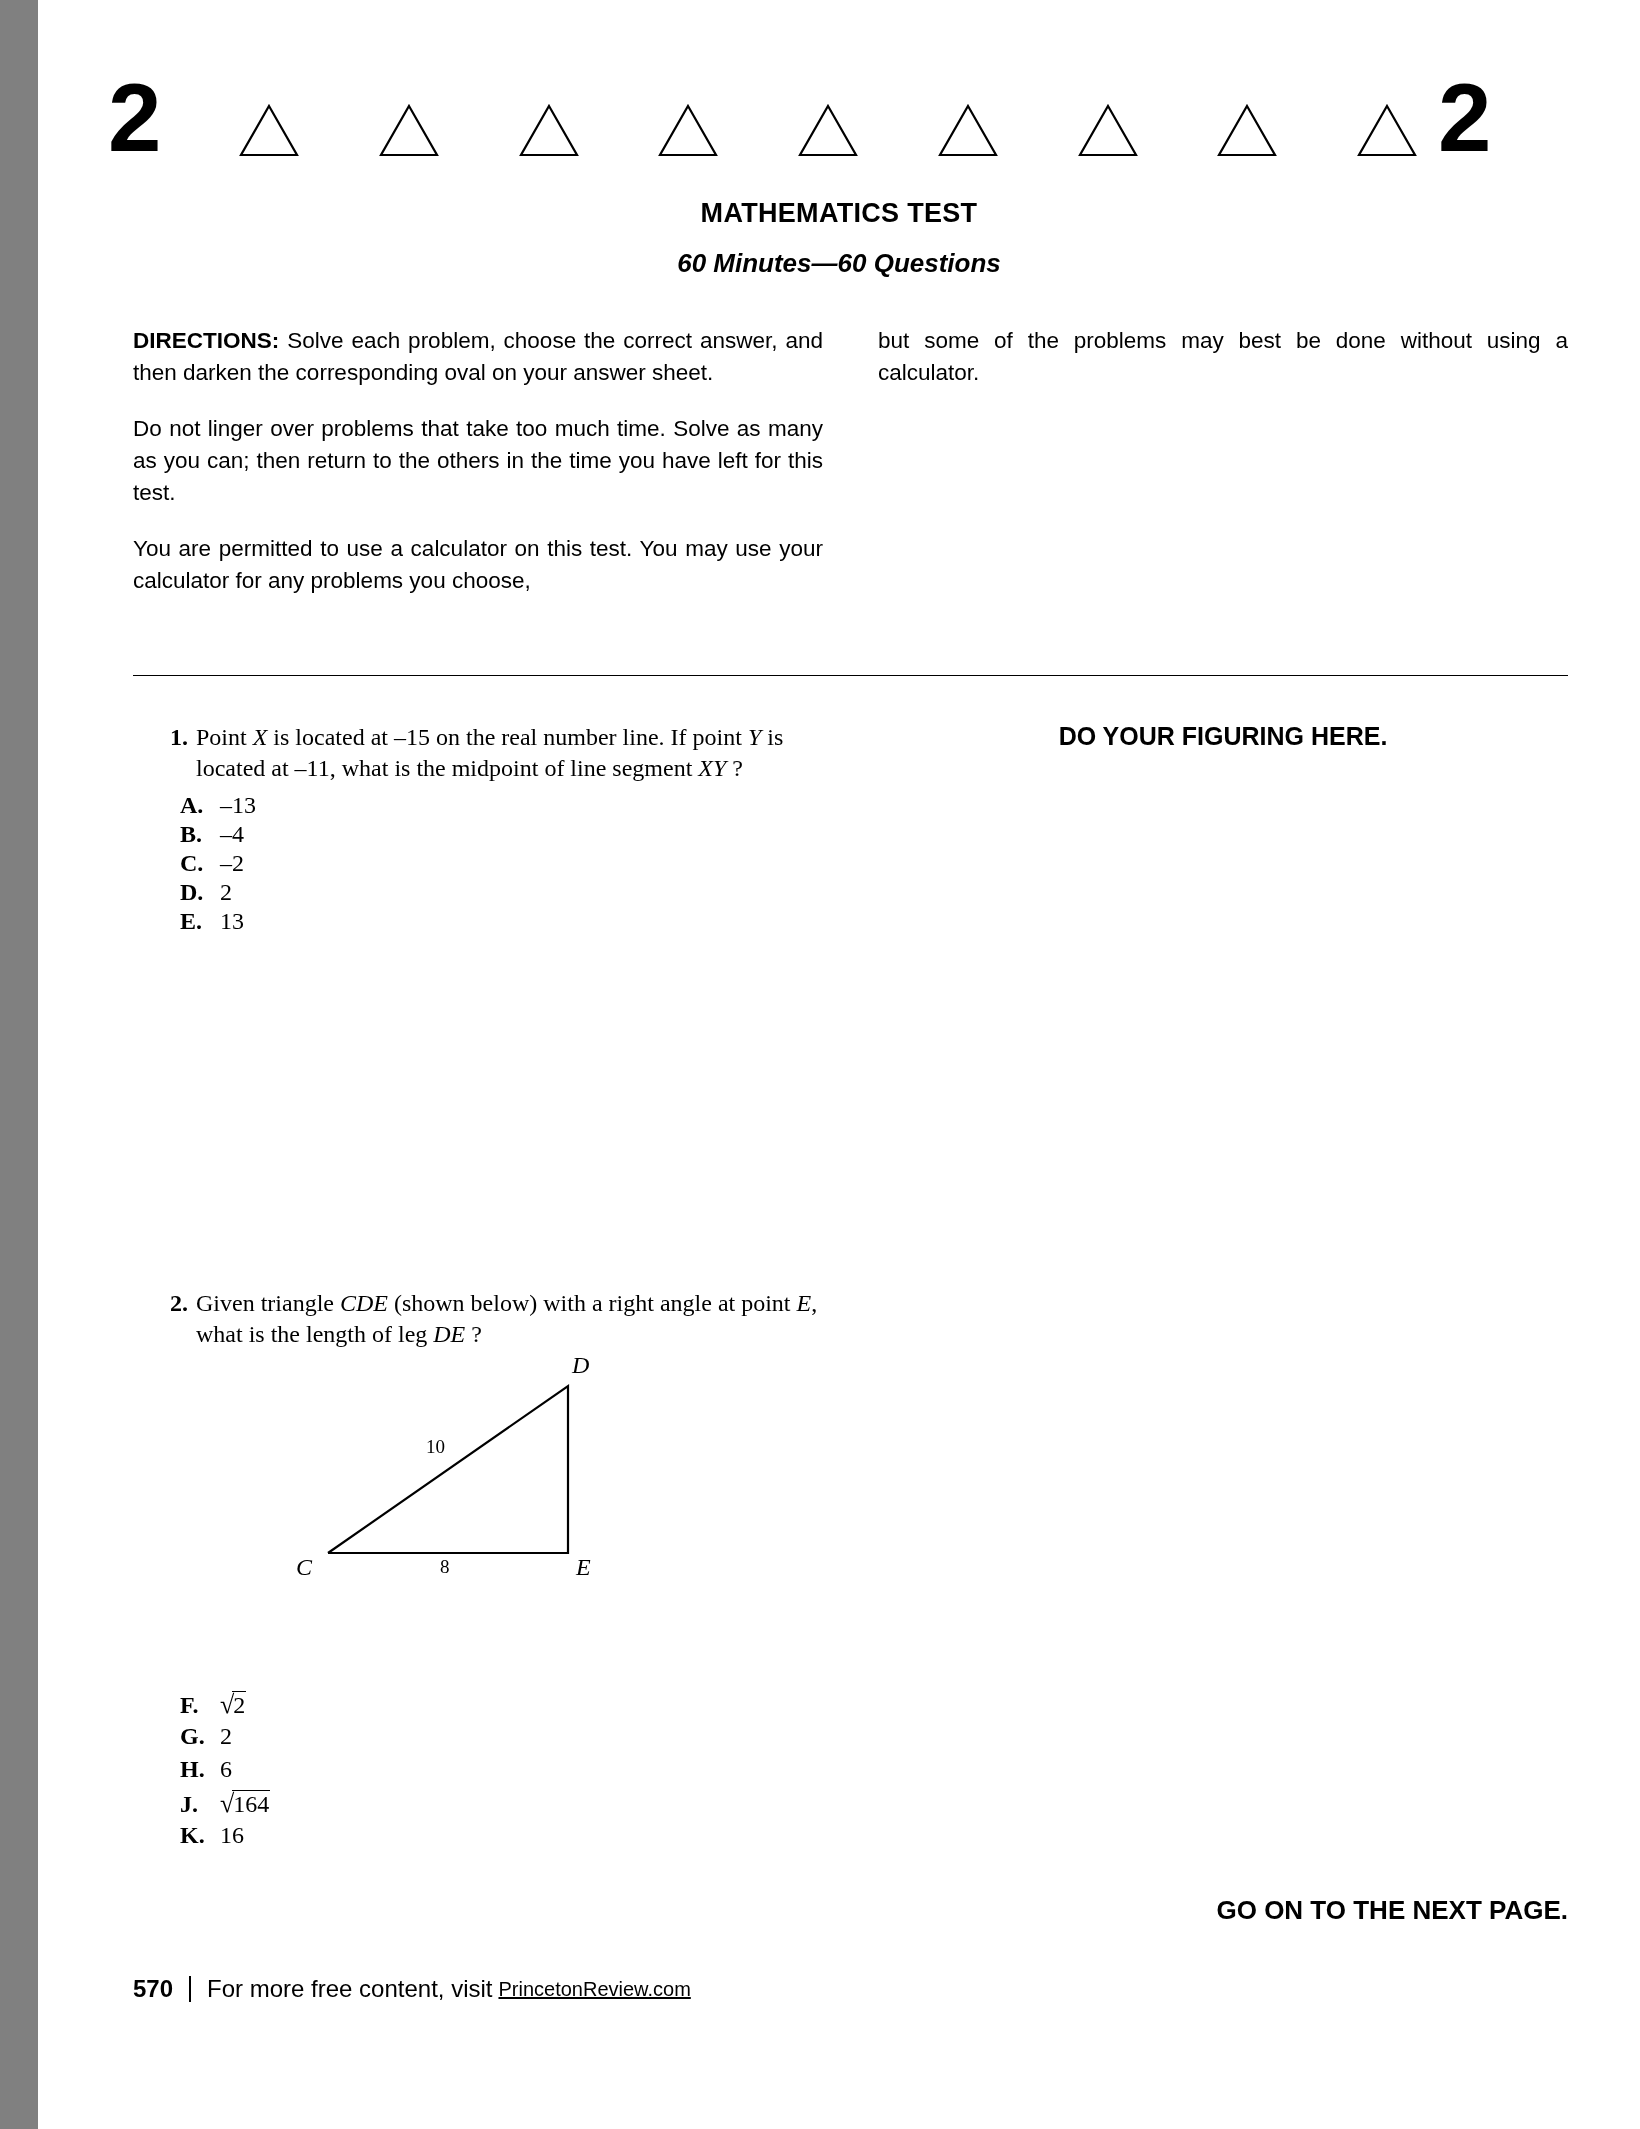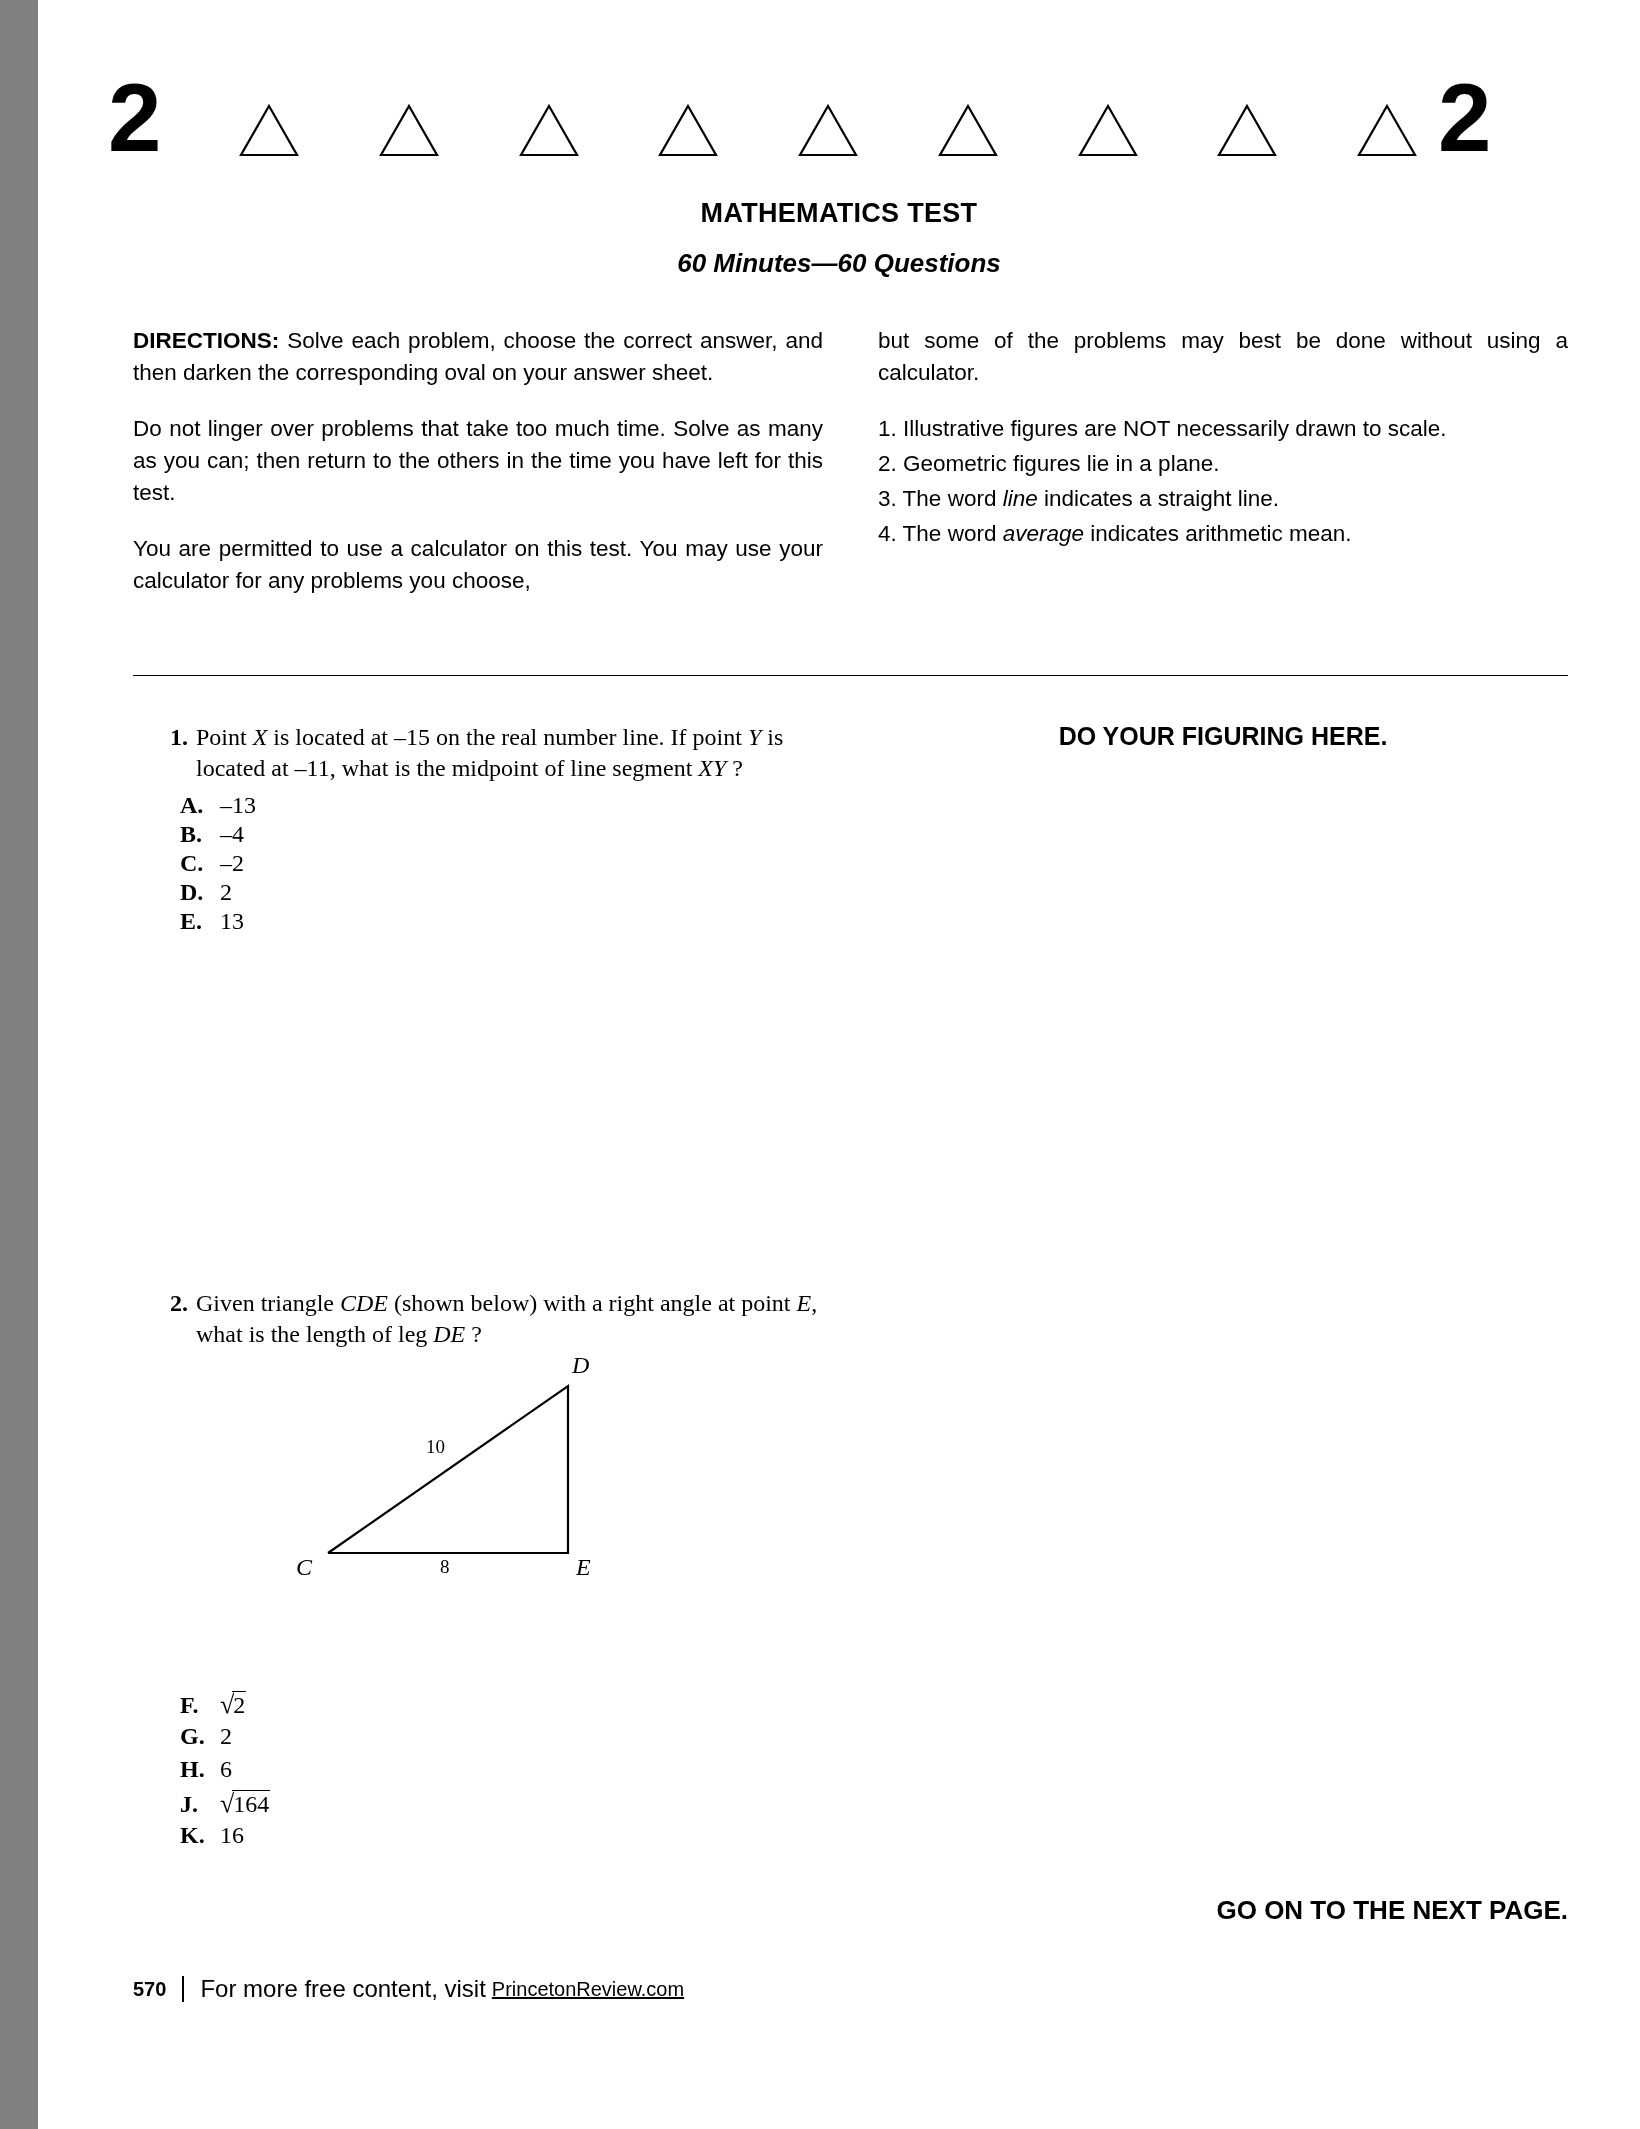--- a/index.html
+++ b/index.html
@@ -239,21 +239,21 @@
     position: absolute;
     left: 95px;
     top: 1975px;
     width: 1000px;
     display: flex;
     align-items: center;
     font-family: "Liberation Sans", sans-serif;
   }
   .footer .pageno {
     font-weight: bold;
-    font-size: 20px;
+    font-size: 24px;
     margin-right: 16px;
   }
   .footer .bar {
     width: 2px;
     height: 26px;
     background: #000;
     margin-right: 16px;
   }
   .footer .ftext {
     font-size: 24px;
@@ -326,26 +326,20 @@
   <div class="test-sub">60 Minutes—60 Questions</div>
 
   <div class="dir-left">
     <p><b>DIRECTIONS:</b><span> Solve each problem, choose the correct answer, and then darken the corresponding oval on your answer sheet.</span></p>
     <p>Do not linger over problems that take too much time. Solve as many as you can; then return to the others in the time you have left for this test.</p>
     <p>You are permitted to use a calculator on this test. You may use your calculator for any problems you choose,</p>
   </div>
 
   <div class="dir-right">
     <p>but some of the problems may best be done without using a calculator.</p>
-    <ul class="numlist">
-      <li>1. Illustrative figures are NOT necessarily drawn to scale.</li>
-      <li>2. Geometric figures lie in a plane.</li>
-      <li>3. The word <i>line</i> indicates a straight line.</li>
-      <li>4. The word <i>average</i> indicates arithmetic mean.</li>
-    </ul>
   </div>
 
   <div class="hrule"></div>
 
   <div class="q" id="q1">
     <div class="q-num">1.</div>
     <div class="q-body">Point <i>X</i> is located at –15 on the real number line. If point <i>Y</i> is located at –11, what is the midpoint of line segment <i>XY</i> ?</div>
   </div>
 
   <div class="choices" id="q1-choices">

